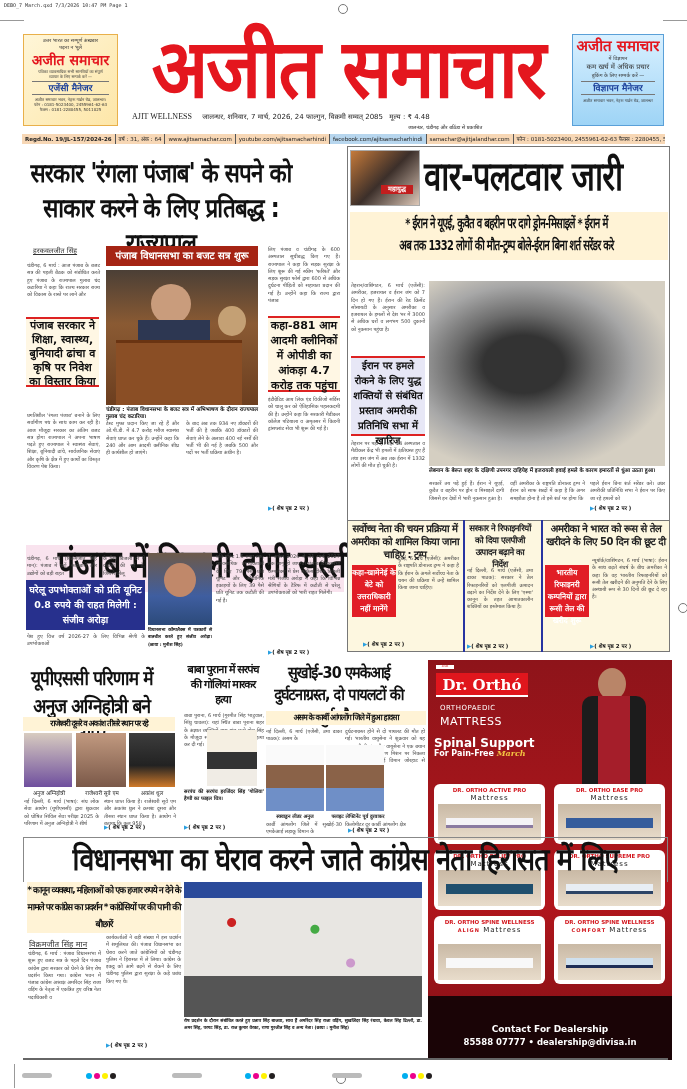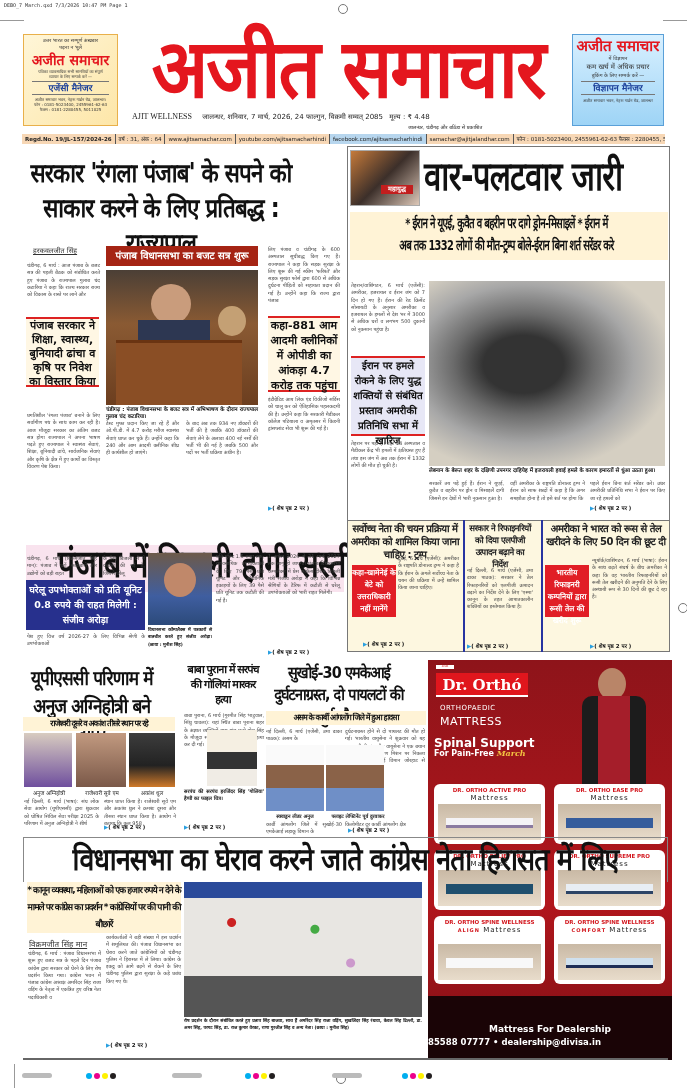--- a/index.html
+++ b/index.html
@@ -252,22 +252,22 @@
       <div class="bed"></div>
       <div class="mat" style="background:#f8f8f8"></div>
     </div>
   <div class="mattcard" style="left:126px;top:256px;height:68px">
       <div class="t"><span>DR. ORTHO SPINE WELLNESS</span></div>
       <div class="m"><b style="font-size:5px;color:#d3171e">COMFORT</b> <span>Mattress</span></div>
       <div class="bed"></div>
       <div class="mat" style="background:#cfe0ee;border-bottom:3px solid #1e2d55"></div>
     </div>
   <div style="position:absolute;left:0;right:0;bottom:0;height:64px;background:#1a0406"></div>
-  <div style="position:absolute;left:0;right:0;top:364px;text-align:center;font-weight:bold;font-size:9px">Mattress For Dealership</div>
-  <div style="position:absolute;left:0;right:0;top:377px;text-align:left;font-weight:bold;font-size:8.5px">85588 07777 • dealership@divisa.in</div>
+  <div style="position:absolute;left:0;right:0;top:364px;text-align:center;font-weight:bold;font-size:9px">Contact For Dealership</div>
+  <div style="position:absolute;left:0;right:0;top:377px;text-align:center;font-weight:bold;font-size:8.5px">85588 07777 • dealership@divisa.in</div>
 </div>
 
 <div class="abs cong"></div>
 <div class="abs hl conghl" style="transform:scaleX(.86);transform-origin:center">विधानसभा का घेराव करने जाते कांग्रेस नेता हिरासत में लिए</div>
 <div class="abs hl" style="left:27px;top:882px;width:154px;height:51px;background:#fff3d6;font-size:9px;line-height:17px;text-align:center">* कानून व्यवस्था, महिलाओं को एक हजार रुपये न देने के मामले पर कांग्रेस का प्रदर्शन * कांग्रेसियों पर की पानी की बौछारें</div>
 <div class="abs byline" style="left:29px;top:938px;font-size:8px">विक्रमजीत सिंह मान</div>
 <div class="abs body" style="left:28px;top:950px;width:73px">चंडीगढ़, 6 मार्च : पंजाब विधानसभा में शुरू हुए बजट सत्र के पहले दिन पंजाब कांग्रेस द्वारा सरकार को घेरने के लिए रोष प्रदर्शन किया गया। कांग्रेस भवन में पंजाब कांग्रेस अध्यक्ष अमरिंदर सिंह राजा वड़िंग के नेतृत्व में एकत्रित हुए वरिष्ठ नेता पदाधिकारी व</div>
 <div class="abs body" style="left:106px;top:934px;width:75px">कार्यकर्ताओं ने बड़ी संख्या में इस प्रदर्शन में शमूलियत की। पंजाब विधानसभा का घेराव करने जाते कांग्रेसियों को चंडीगढ़ पुलिस ने हिरासत में ले लिया। कांग्रेस के इकट्ठ को आगे बढ़ने से रोकने के लिए चंडीगढ़ पुलिस द्वारा सुरक्षा के कड़े प्रबंध किए गए थे।</div>
 <div class="abs more" style="left:106px;top:1041px">( शेष पृष्ठ 2 पर )</div>
 <div class="abs crowd"></div>

